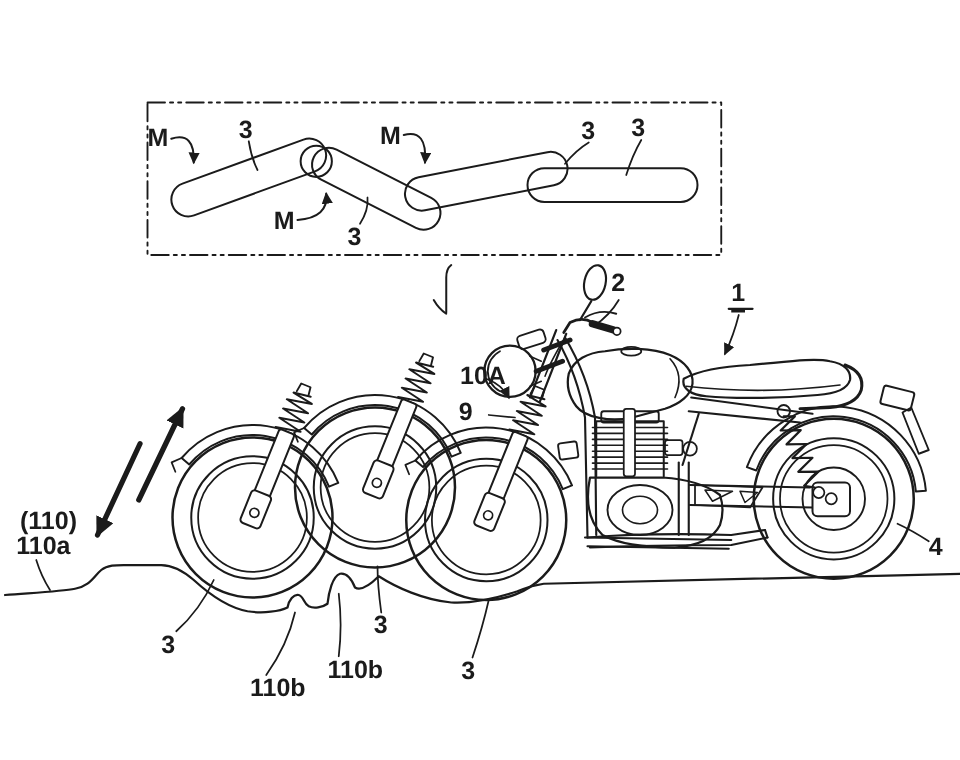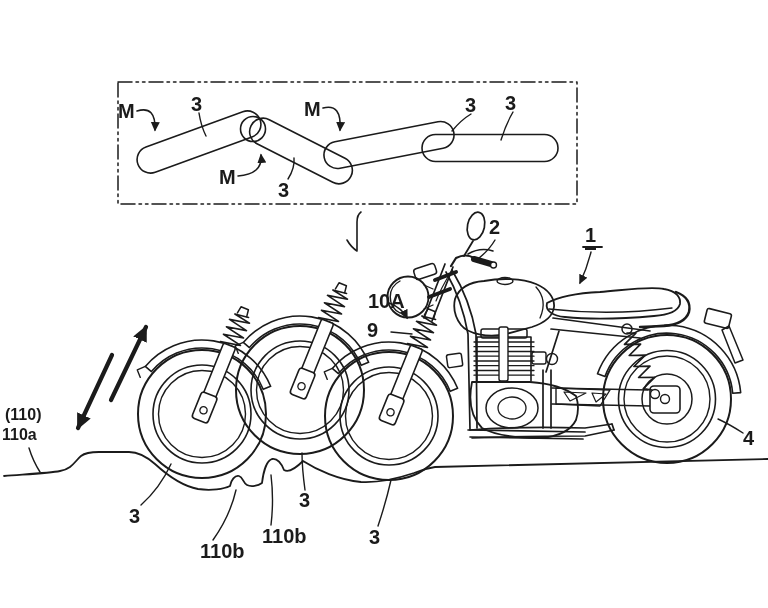--- a/index.html
+++ b/index.html
@@ -2,21 +2,21 @@
 <html><head>
 <meta charset="utf-8">
 <style>
   html,body{margin:0;padding:0;background:#ffffff;}
   .stage{position:relative;width:768px;height:608px;background:#ffffff;overflow:hidden;
          font-family:"Liberation Sans",sans-serif;}
   .art{position:absolute;left:0;top:0;width:768px;height:608px;}
   .art path,.art rect,.art circle,.art ellipse,.art line{vector-effect:none;}
   .lbl{position:absolute;font-family:"Liberation Sans",sans-serif;font-size:20px;
        font-weight:600;color:#1b1b1b;line-height:1;white-space:nowrap;}
-  .lbl.big{font-size:16px;}
+  .lbl.big{font-size:20px;margin-left:11px;}
   .lbl.ul{border-bottom:2px solid #1b1b1b;padding-bottom:3px;}
   .lbl.mono-m{font-weight:700;}
 </style>
 </head>
 <body>
 
 <div class="stage">
 
 <svg class="art" viewBox="0 0 768 608" fill="none" stroke="#1b1b1b" stroke-width="1.7" stroke-linecap="round" stroke-linejoin="round">
   <defs>

